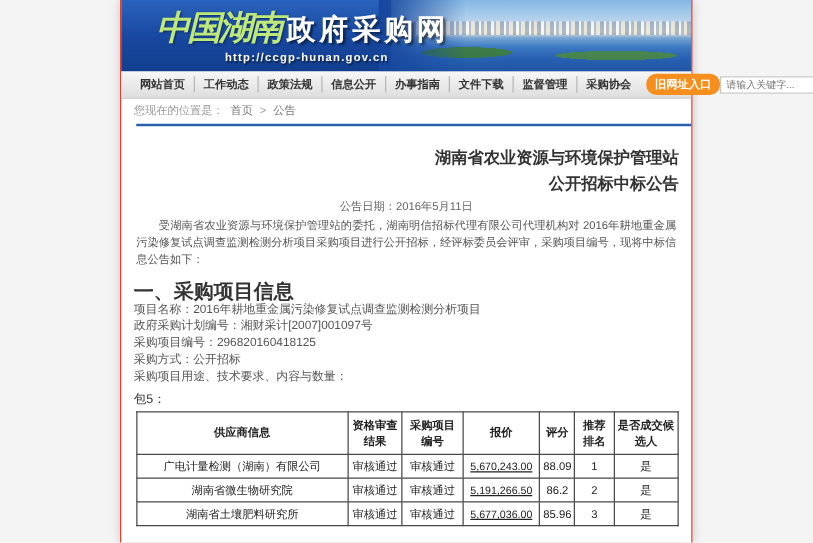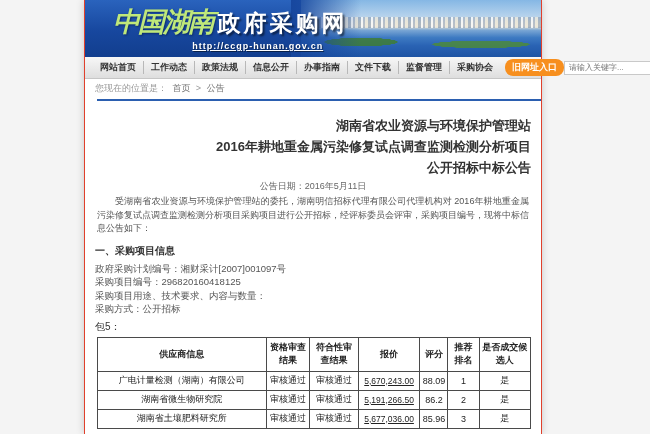--- a/index.html
+++ b/index.html
@@ -1,19 +1,19 @@
 <!DOCTYPE html>
 <html><head>
 <meta charset="utf-8">
 <style>
   * { margin:0; padding:0; box-sizing:border-box; }
   html,body { width:650px; height:434px; overflow:hidden; }
   body { background:#f4f4f4; font-family:"Liberation Sans","DejaVu Sans",sans-serif; }
 
-  .site { position:absolute; left:84px; top:0; width:458px; height:434px;
+  .site { position:absolute; left:96px; top:0; width:458px; height:434px;
           background:#fff; border-left:1px solid #e0402c; border-right:1px solid #e0402c;
           box-shadow:0 0 8px rgba(0,0,0,.18); }
 
   
   .banner { position:relative; height:57px; overflow:hidden;
             background:linear-gradient(180deg,#2a63bd 0%,#17479e 55%,#123e8e 100%); }
   .banner-city { position:absolute; right:0; top:0; width:240px; height:57px;
     background:linear-gradient(180deg,#85b7e4 0%,#b5d2ec 28%,#d8dcd6 38%,#e6e2d2 46%,#7aa6d4 53%,#3d7ac2 66%,#2a63b4 80%,#1e54a4 100%); }
   .banner-city::before { content:""; position:absolute; left:0; top:17px; width:100%; height:11px;
     background:repeating-linear-gradient(90deg, rgba(255,255,255,.75) 0 2px, rgba(150,165,190,.55) 2px 4px,
@@ -23,21 +23,21 @@
                radial-gradient(ellipse 80px 6px at 75% 70%, #4d8a3c 60%, transparent 62%);
     opacity:.85; }
   .city-fade { position:absolute; right:180px; top:0; width:70px; height:57px;
     background:linear-gradient(90deg,#17479e 0%, rgba(23,71,158,0) 100%); }
   .logo-wrap { position:absolute; left:28px; top:4px; }
   .logo-cn { font-size:27px; font-weight:bold; font-style:italic; letter-spacing:-2px;
              color:#bfe87a; text-shadow:1px 1px 2px rgba(10,40,100,.9); }
   .logo-main { font-size:23px; font-weight:900; color:#fff; letter-spacing:3px;
                text-shadow:2px 2px 2px rgba(0,0,0,.55); }
   .logo-url { font-size:9px; font-weight:bold; color:#fff; letter-spacing:1px;
-              text-align:center; margin:1px 0 0 55px; text-shadow:1px 1px 1px rgba(0,0,0,.5);text-decoration:underline; }
+              text-align:left; margin:1px 0 0 55px; text-shadow:1px 1px 1px rgba(0,0,0,.5); }
 
   
   .navbar { display:flex; align-items:center; height:22px; padding:0 8px;
             background:linear-gradient(180deg,#f7f7f7,#dedede); border-bottom:1px solid #c6c6c6; }
   .nav-link { font-size:9px; font-weight:bold; color:#333; padding:0 7px;
               border-right:1px solid #b8b8b8; cursor:pointer; white-space:nowrap; }
   .nav-link:last-child { border-right:none; }
   .old-site-btn { background:#f78f1e; color:#fff; font-size:9px; font-weight:bold;
                   border-radius:8px; padding:2px 7px; margin-left:5px; cursor:pointer; white-space:nowrap; }
   .search-input { margin-left:auto; width:96px; height:14px; font-size:8px;
@@ -49,21 +49,21 @@
   .breadcrumb a { color:#777; text-decoration:none; cursor:pointer; }
   .breadcrumb .cur { color:#777; }
   .blue-divider { height:2px; background:#2b5fb0; margin-left:12px; }
 
   
   .content { padding:14px 10px 0; }
   .t1 { font-size:13px; font-weight:bold; color:#333; text-align:right; line-height:21px; }
   .date { font-size:9px; color:#666; text-align:center; margin-top:2px; height:13px; }
   .intro { font-size:9px; color:#555; line-height:13.5px; text-indent:2em;
            margin:2px 2px 8px; text-align:justify; }
-  .sec { font-size:10px; font-weight:bold; color:#333; margin-top:8px; height:14px; }
+  .sec { font-size:16px; font-weight:bold; color:#333; margin-top:8px; height:14px; }
   .info-line { font-size:9.5px; color:#555; line-height:13.5px; }
   #info-list { margin-top:4px; }
   .pkg { font-size:10px; color:#333; margin-top:4px; height:14px; }
 
   
   table { border-collapse:collapse; margin:3px 0 0 2px; table-layout:fixed; }
   th, td { border:1px solid #4a4a4a; font-size:9px; color:#222; text-align:center;
            padding:1px 2px; overflow:hidden; }
   th { font-weight:bold; height:34px; line-height:13px; }
   td { height:19px; }
@@ -102,38 +102,38 @@
   <div class="breadcrumb">
     <span>您现在的位置是：</span>
     <a>首页</a>
     <span> &gt; </span>
     <span class="cur">公告</span>
   </div>
   <div class="blue-divider"></div>
 
   <div class="content">
     <div class="t1">湖南省农业资源与环境保护管理站</div>
-    <div class="t1">2016年耕地重金属污染修复试点调查监测检测分析项目</div>
     <div class="t1">公开招标中标公告</div>
     <div class="date">公告日期：2016年5月11日</div>
     <p class="intro">受湖南省农业资源与环境保护管理站的委托，湖南明信招标代理有限公司代理机构对 2016年耕地重金属污染修复试点调查监测检测分析项目采购项目进行公开招标，经评标委员会评审，采购项目编号，现将中标信息公告如下：</p>
     <div class="sec">一、采购项目信息</div>
     <div id="info-list">
+        <div class="info-line">项目名称：2016年耕地重金属污染修复试点调查监测检测分析项目</div>
         <div class="info-line">政府采购计划编号：湘财采计[2007]001097号</div>
         <div class="info-line">采购项目编号：296820160418125</div>
+        <div class="info-line">采购方式：公开招标</div>
         <div class="info-line">采购项目用途、技术要求、内容与数量：</div>
-        <div class="info-line">采购方式：公开招标</div>
       </div>
     <div class="pkg">包5：</div>
     <table id="result-table">
         <thead>
           <tr>
             <th style="width: 175px;">供应商信息</th>
             <th style="width: 45px;">资格审查结果</th>
-            <th style="width: 50px;">符合性审查结果</th>
+            <th style="width: 50px;">采购项目编号</th>
             <th style="width: 62px;">报价</th>
             <th style="width: 28px;">评分</th>
             <th style="width: 32px;">推荐排名</th>
             <th style="width: 53px;">是否成交候选人</th>
           </tr>
         </thead>
         <tbody>
           <tr>
             <td>广电计量检测（湖南）有限公司</td>
             <td>审核通过</td>

